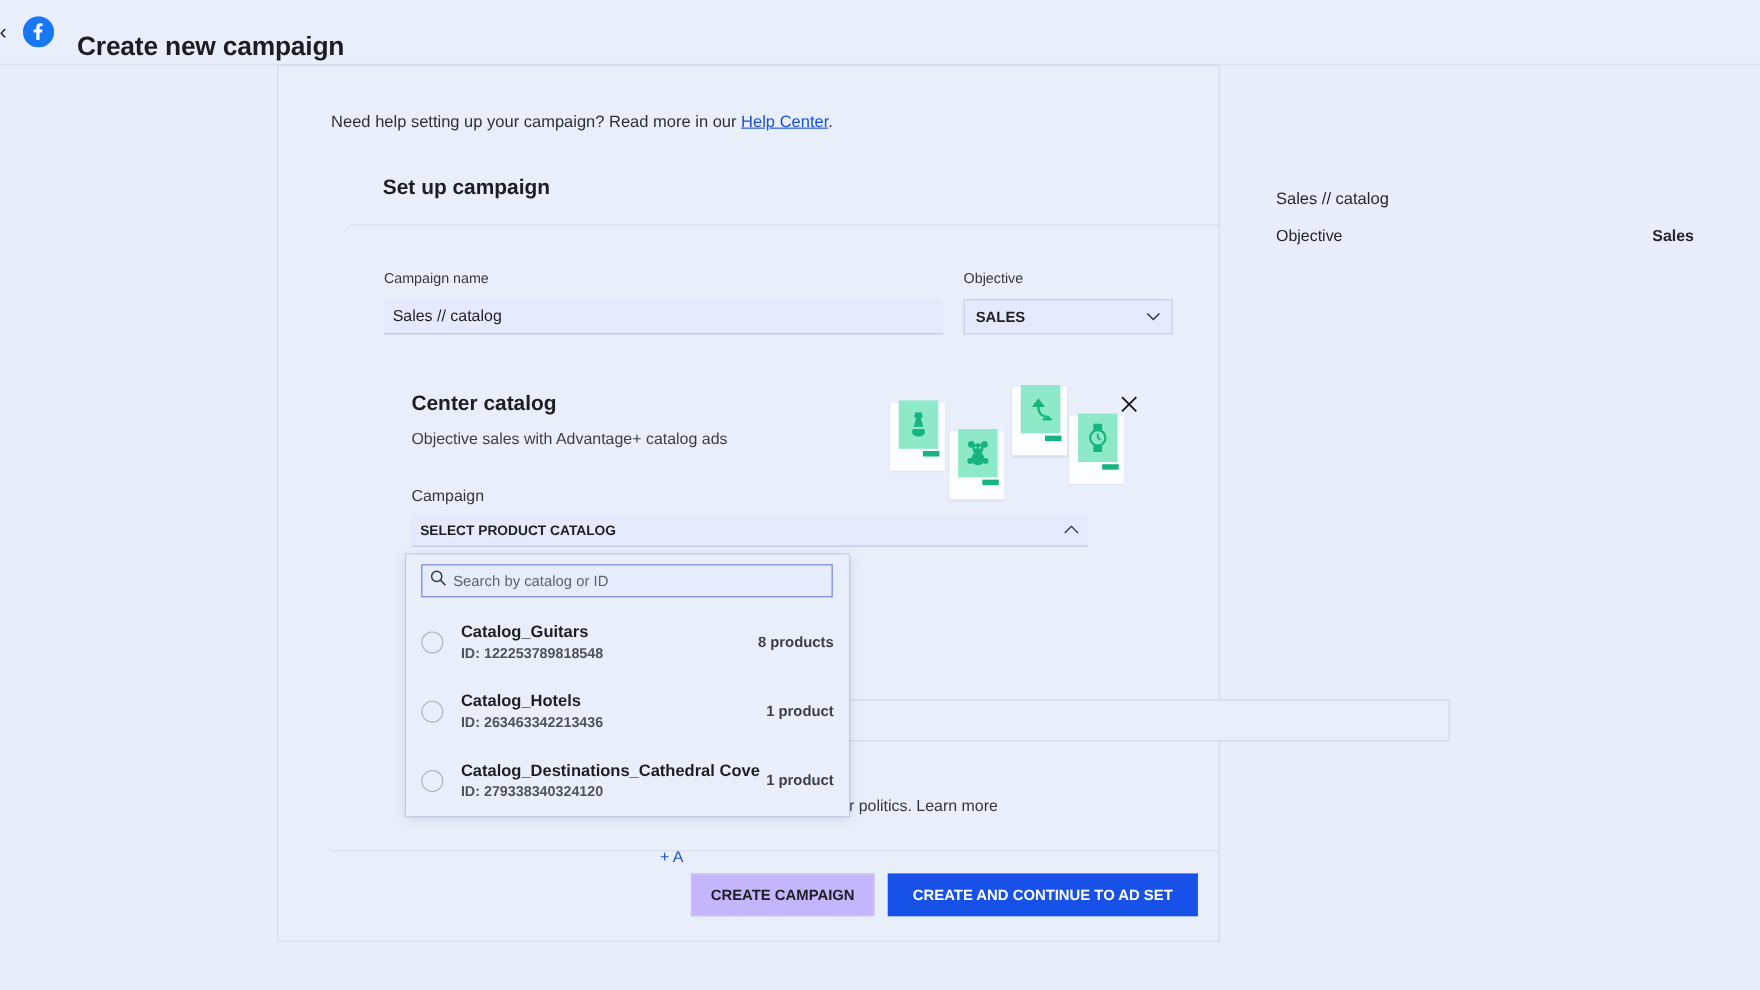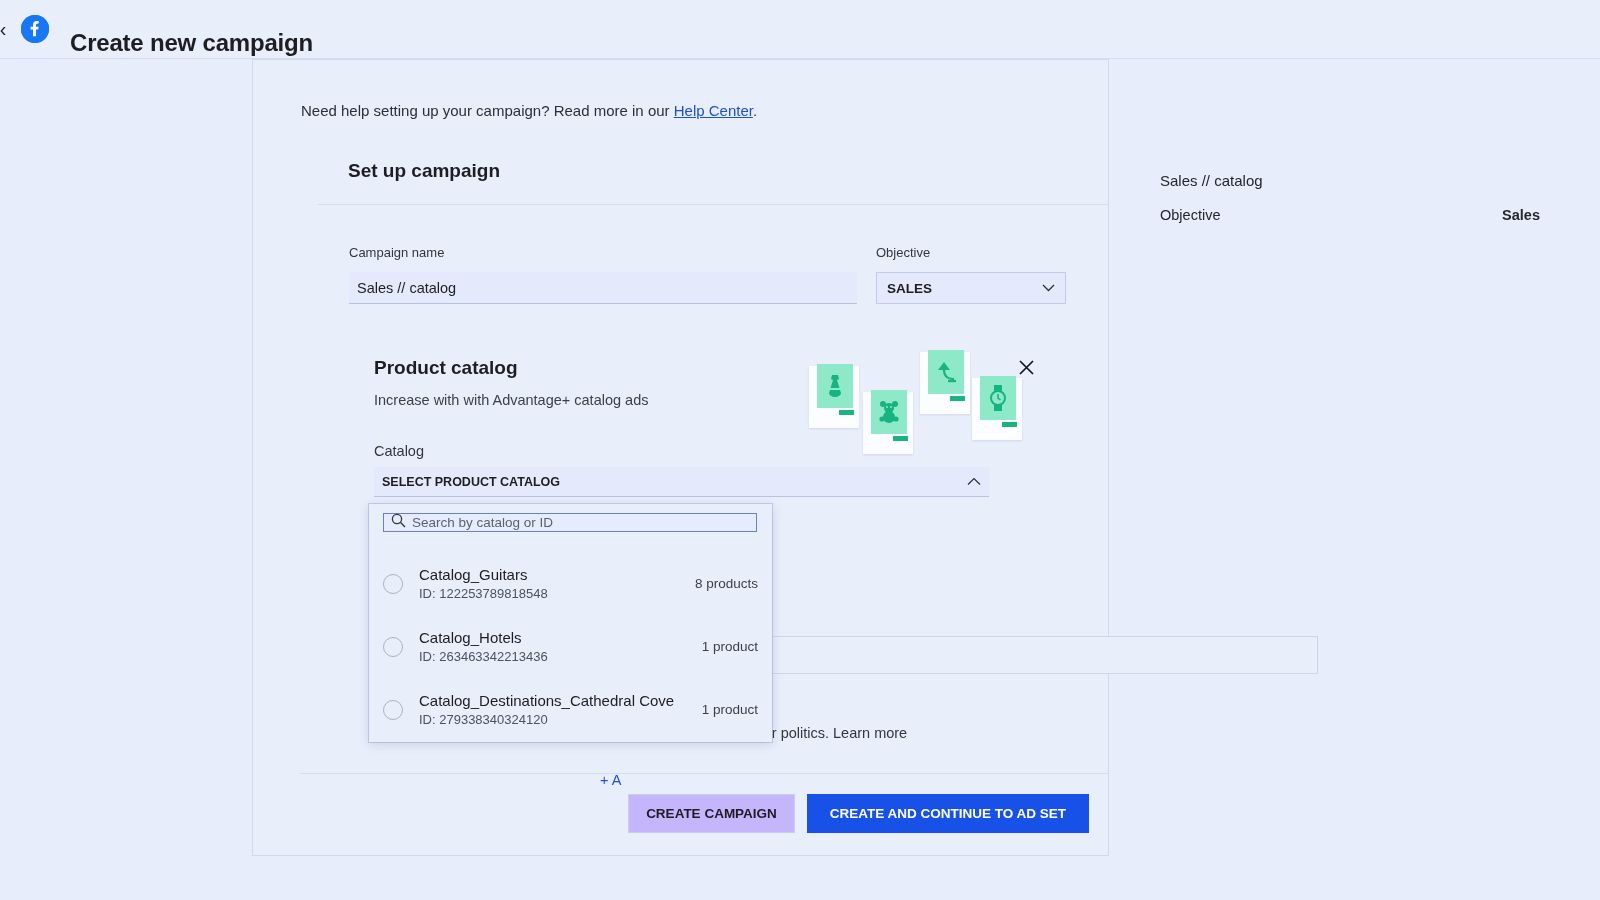--- a/index.html
+++ b/index.html
@@ -151,32 +151,32 @@
   }
 
   
   .dropdown {
     position: absolute; left: 369px; top: 504px; width: 403px; height: 238px;
     background: #e9eefb;
     box-shadow: 0 2px 10px rgba(60,80,130,0.20), 0 0 0 1px rgba(170,182,215,0.55);
     z-index: 40;
   }
   .dd-search-wrap {
-    position: absolute; left: 14px; top: 9px; width: 374px; height: 19px;
+    position: absolute; left: 14px; top: 9px; width: 374px; height: 30px;
     border: 1.5px solid #6b7fd0; background: #e6ecfb;
     display: flex; align-items: center; padding: 0 7px;
   }
   .dd-search-wrap svg { flex: none; }
   .dd-search-input {
     border: none; outline: none; background: transparent; margin-left: 6px;
     font-family: "Liberation Sans", sans-serif; font-size: 13.5px;
     color: #1c1e21; width: 330px;
   }
   .dd-search-input::placeholder { color: #5d6271; }
-  .dd-list { position: absolute; left: 0; top: 48px; width: 100%; }
+  .dd-list { position: absolute; left: 0; top: 48px; width: 100%; font-weight: bold; }
   .dd-item {
     position: relative; height: 63px; display: flex; align-items: center;
     padding: 0 14px 0 14px; cursor: pointer;
   }
   .dd-radio {
     width: 20px; height: 20px; border-radius: 50%;
     border: 1px solid #a9b2c6; background: transparent; flex: none;
   }
   .dd-texts { margin-left: 16px; }
   .dd-name { font-size: 15px; color: #1c1e21; line-height: 19px; }
@@ -241,23 +241,23 @@
     <div class="select-box">
       <span>SALES</span>
       <span class="chev">
         <svg width="13" height="8" viewBox="0 0 13 8">
             <path d="M1 1l5.5 5.5L12 1" stroke="#2c3039" stroke-width="1.3" fill="none"></path>
           </svg>
       </span>
     </div>
 
     <div class="catalog-panel">
-      <div class="cat-title">Product catalog</div>
-      <div class="cat-sub">Increase with with Advantage+ catalog ads</div>
-      <div class="cat-field-label">Catalog</div>
+      <div class="cat-title">Center catalog</div>
+      <div class="cat-sub">Objective sales with Advantage+ catalog ads</div>
+      <div class="cat-field-label">Campaign</div>
       <div class="catalog-trigger">
         <span>SELECT PRODUCT CATALOG</span>
         <span class="chev">
           <svg width="14" height="9" viewBox="0 0 14 9">
               <path d="M1 7.5L7 1.5l6 6" stroke="#2c3039" stroke-width="1.2" fill="none"></path>
             </svg>
         </span>
       </div>
     </div>
 

